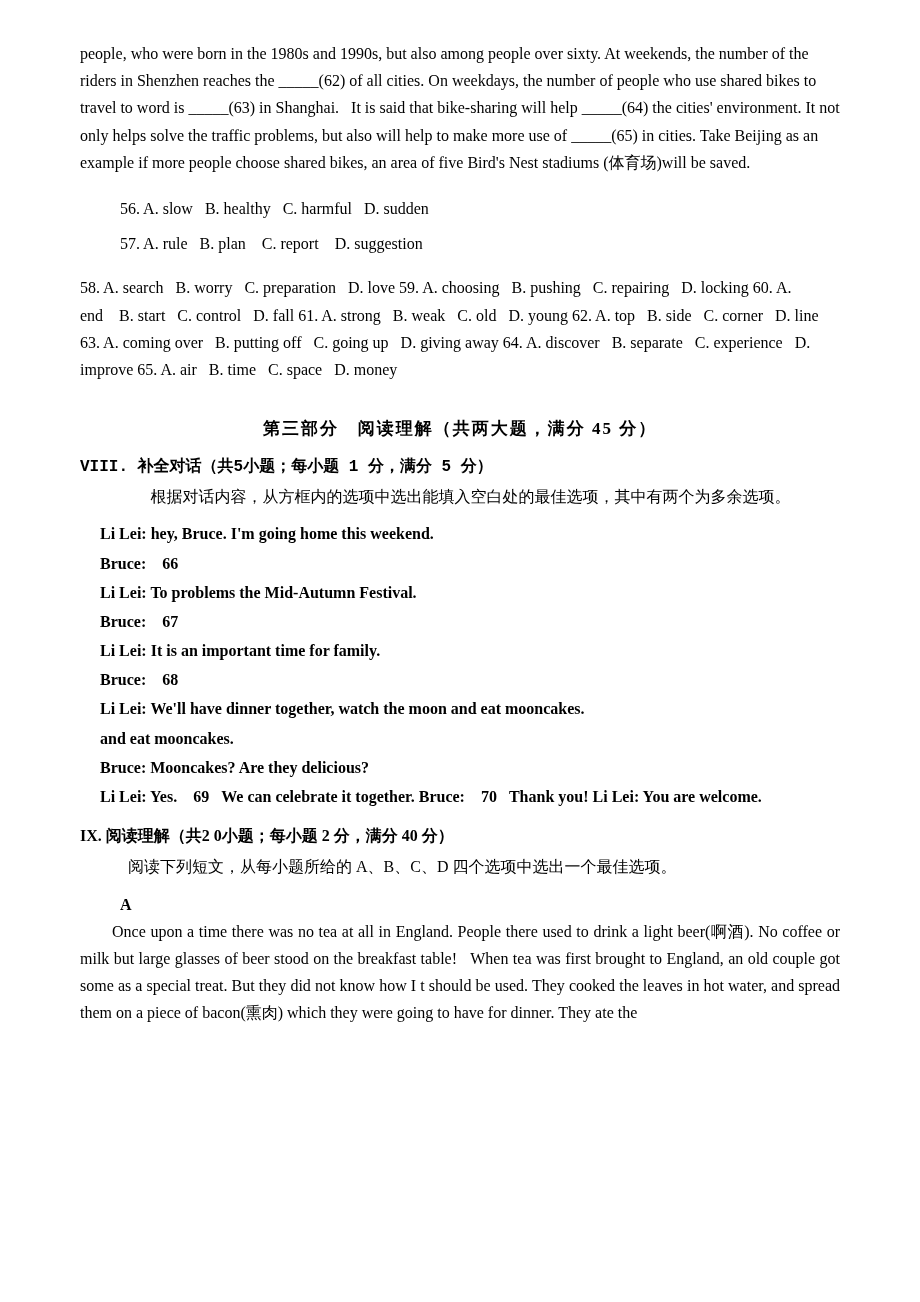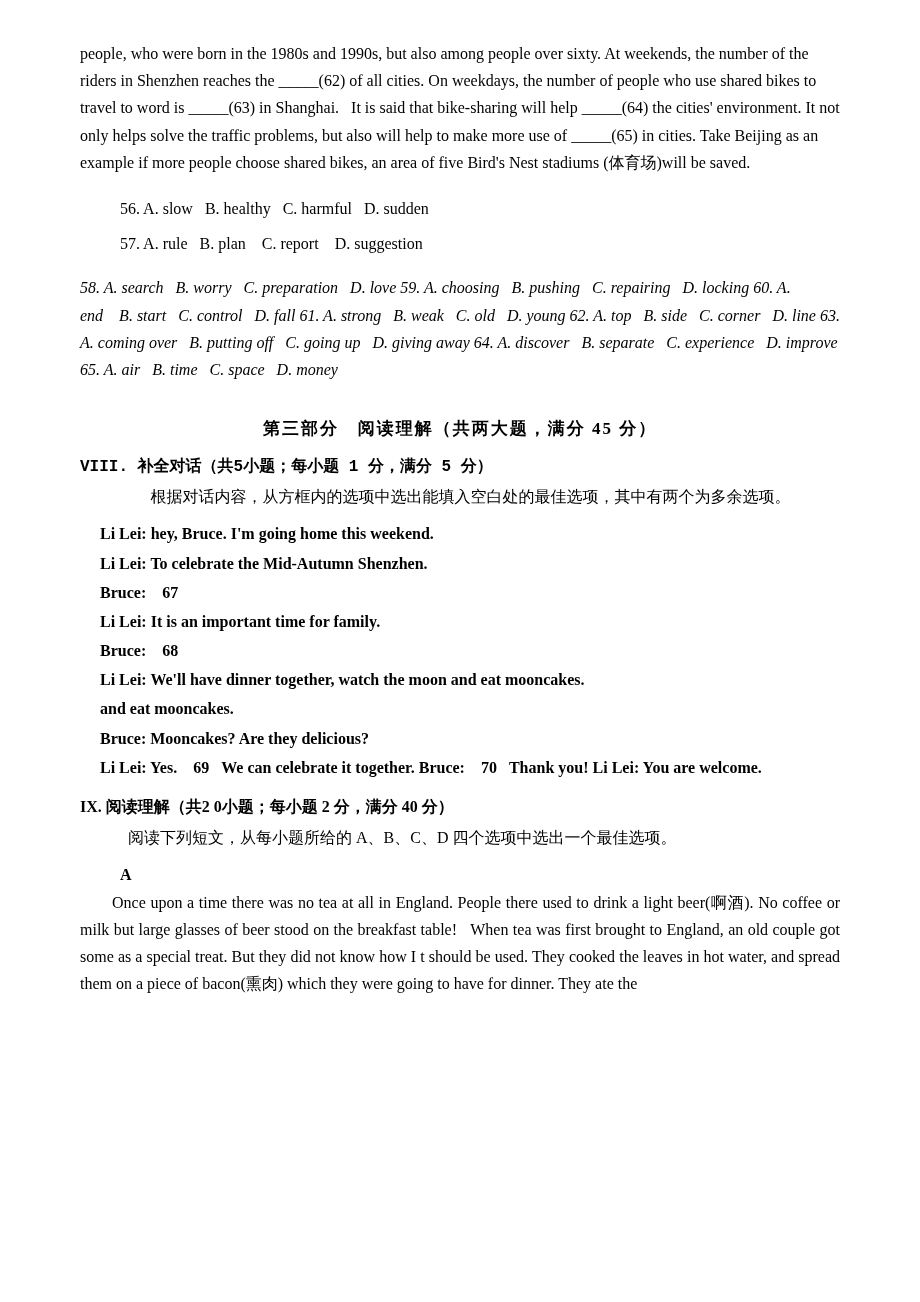--- a/index.html
+++ b/index.html
@@ -56,40 +56,41 @@
   </div>
 
   <div class="content-block" style="margin-top:19px; margin-left:40px;">
     <p>56. A. slow&nbsp;&nbsp;&nbsp;B. healthy&nbsp;&nbsp;&nbsp;C. harmful&nbsp;&nbsp;&nbsp;D. sudden</p>
   </div>
 
   <div class="content-block" style="margin-top:8px; margin-left:40px;">
     <p>57. A. rule&nbsp;&nbsp;&nbsp;B. plan&nbsp;&nbsp;&nbsp;&nbsp;C. report&nbsp;&nbsp;&nbsp;&nbsp;D. suggestion</p>
   </div>
 
-  <div class="content-block" style="margin-top:17px;font-style:italic;">
+  <div class="content-block" style="margin-top:17px;">
     <p>58. A. search&nbsp;&nbsp;&nbsp;B. worry&nbsp;&nbsp;&nbsp;C. preparation&nbsp;&nbsp;&nbsp;D. love 59. A. choosing&nbsp;&nbsp;&nbsp;B. pushing&nbsp;&nbsp;&nbsp;C. repairing&nbsp;&nbsp;&nbsp;D. locking 60. A. end&nbsp;&nbsp;&nbsp;&nbsp;B. start&nbsp;&nbsp;&nbsp;C. control&nbsp;&nbsp;&nbsp;D. fall 61. A. strong&nbsp;&nbsp;&nbsp;B. weak&nbsp;&nbsp;&nbsp;C. old&nbsp;&nbsp;&nbsp;D. young 62. A. top&nbsp;&nbsp;&nbsp;B. side&nbsp;&nbsp;&nbsp;C. corner&nbsp;&nbsp;&nbsp;D. line 63. A. coming over&nbsp;&nbsp;&nbsp;B. putting off&nbsp;&nbsp;&nbsp;C. going up&nbsp;&nbsp;&nbsp;D. giving away 64. A. discover&nbsp;&nbsp;&nbsp;B. separate&nbsp;&nbsp;&nbsp;C. experience&nbsp;&nbsp;&nbsp;D. improve 65. A. air&nbsp;&nbsp;&nbsp;B. time&nbsp;&nbsp;&nbsp;C. space&nbsp;&nbsp;&nbsp;D. money</p>
   </div>
 
   <div class="section-title" style="margin-top:32px;">
     <span>第三部分&nbsp;&nbsp;&nbsp;阅读理解（共两大题，满分 45 分）</span>
   </div>
 
   <div style="margin-top:10px;font-family:Liberation Mono, monospace;">
     <div class="sub-title">
       <span>VIII.&nbsp;补全对话（共5小题；每小题 1 分，满分 5 分）</span>
     </div>
     <div class="passage-indent">
       <span>&nbsp;&nbsp;&nbsp;&nbsp;根据对话内容，从方框内的选项中选出能填入空白处的最佳选项，其中有两个为多余选项。</span>
     </div>
   </div>
 
   <div class="dialogue-block" style="margin-top:8px;font-weight:bold;">
     <p>Li Lei: hey, Bruce. I'm going home this weekend.</p>
-    <p>Li Lei: To celebrate the Mid-Autumn Shenzhen.</p>
+    <p>Bruce:&nbsp;&nbsp;&nbsp;&nbsp;66</p>
+    <p>Li Lei: To problems the Mid-Autumn Festival.</p>
     <p>Bruce:&nbsp;&nbsp;&nbsp;&nbsp;67</p>
     <p>Li Lei: It is an important time for family.</p>
     <p>Bruce:&nbsp;&nbsp;&nbsp;&nbsp;68</p>
     <p>Li Lei: We'll have dinner together, watch the moon and eat mooncakes.</p>
     <p>and eat mooncakes.</p>
     <p>Bruce: Mooncakes? Are they delicious?</p>
     <p>Li Lei: Yes.&nbsp;&nbsp;&nbsp;&nbsp;69&nbsp;&nbsp;&nbsp;We can celebrate it together. Bruce:&nbsp;&nbsp;&nbsp;&nbsp;70&nbsp;&nbsp;&nbsp;Thank you! Li Lei: You are welcome.</p>
   </div>
 
   <div style="margin-top:12px;">

